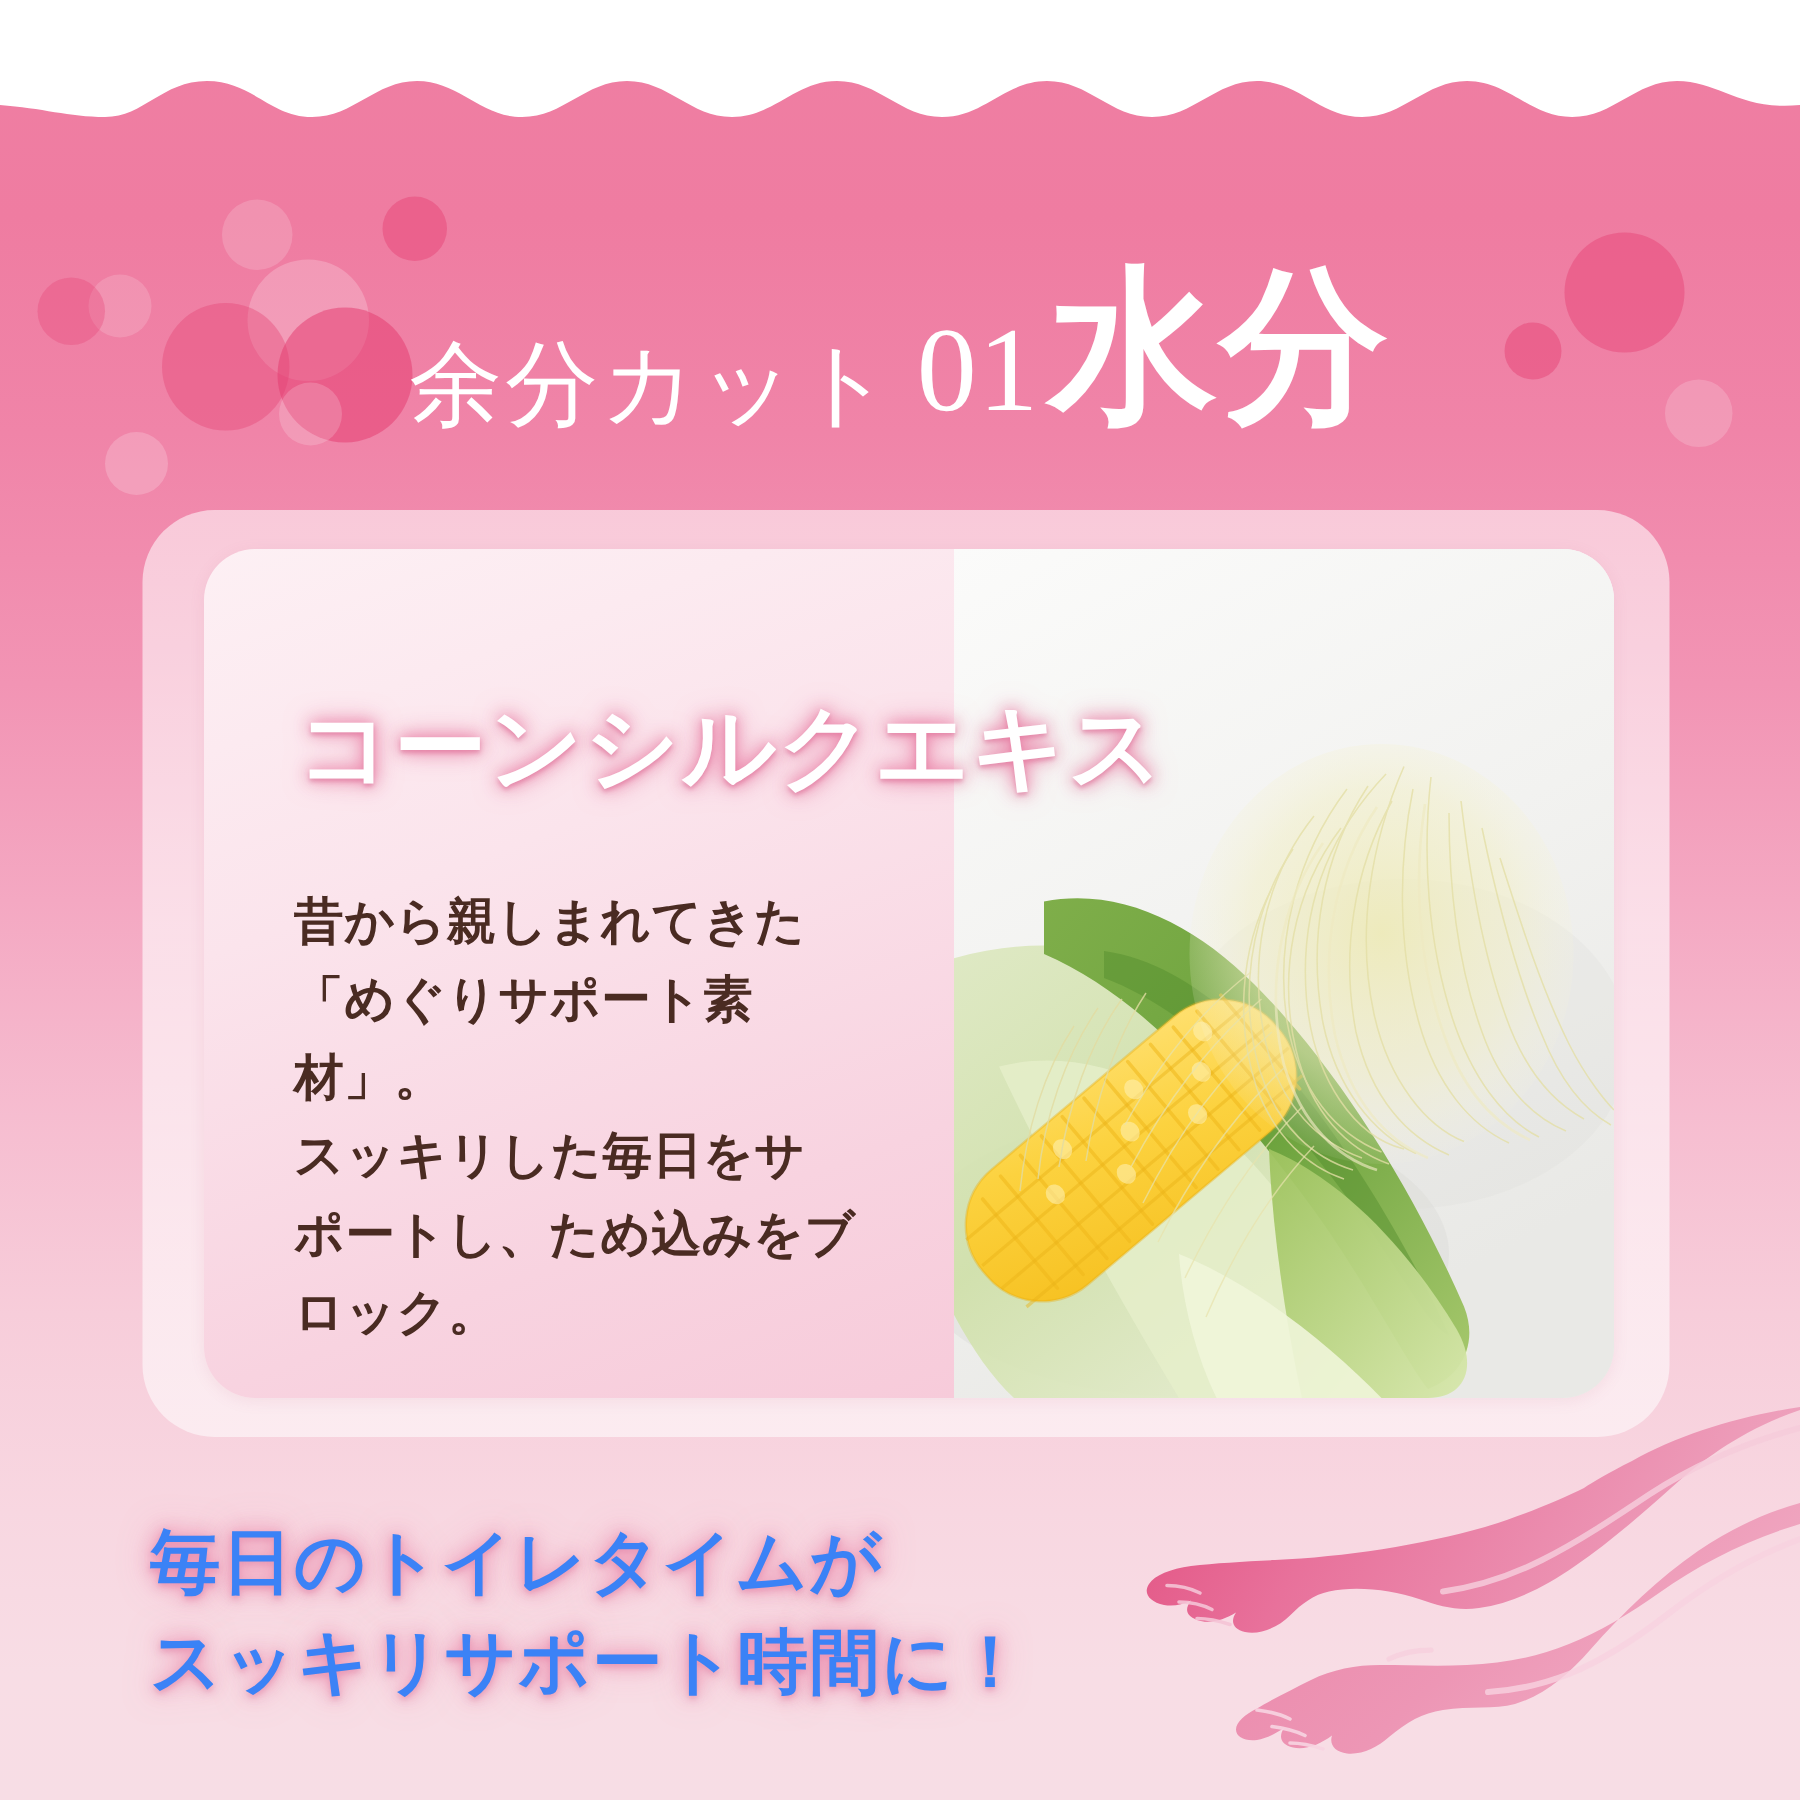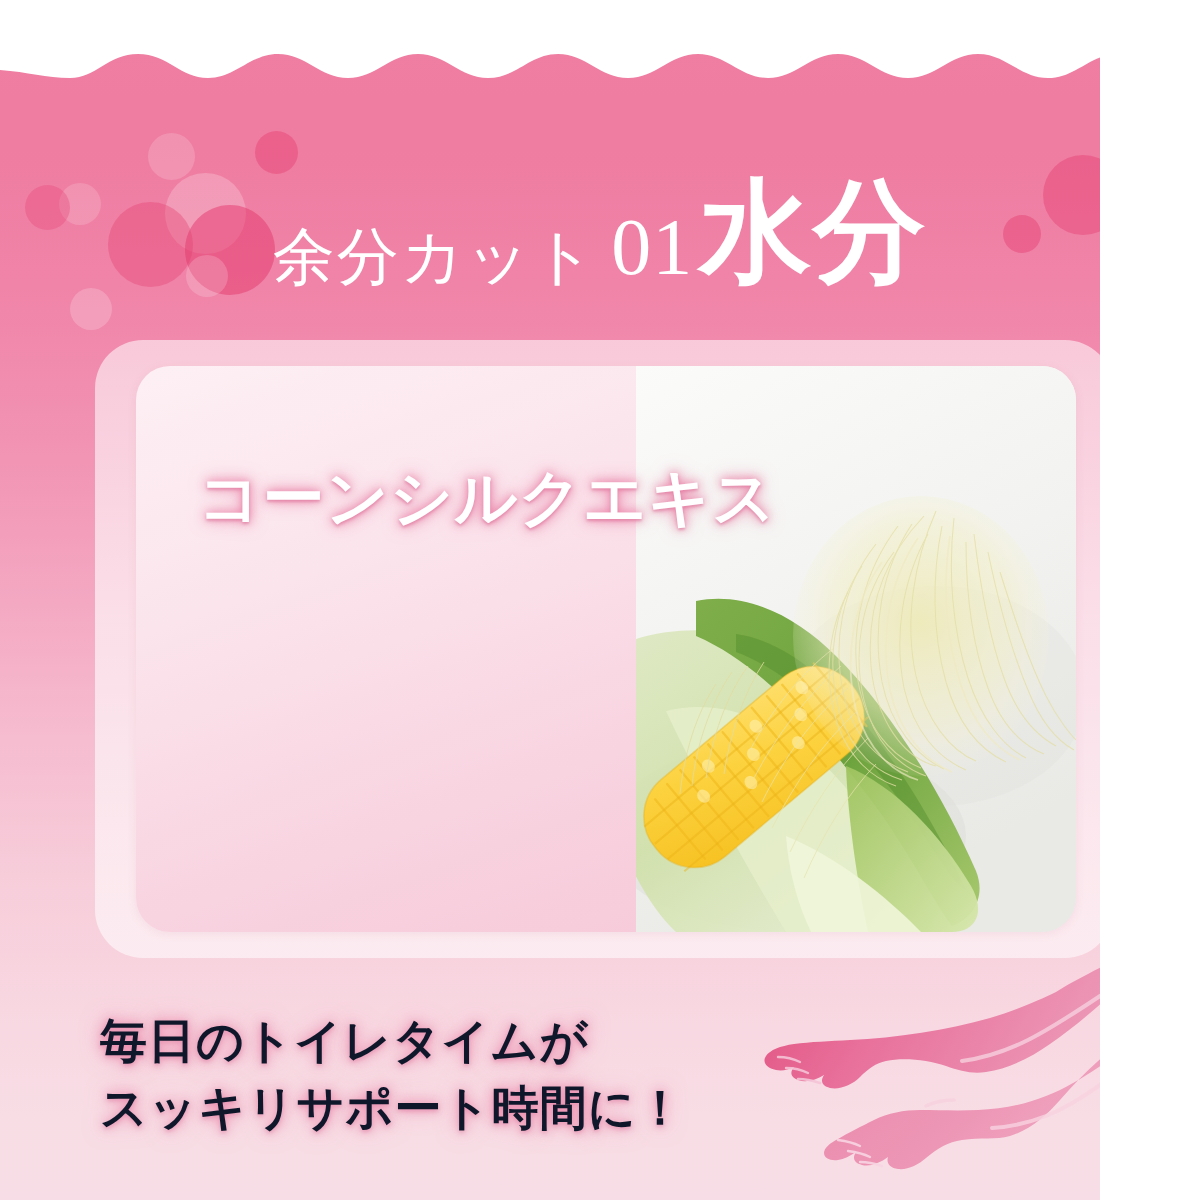--- a/index.html
+++ b/index.html
@@ -5,21 +5,21 @@
   html,body{margin:0;padding:0;}
   body{
     width:1200px;height:1200px;
     font-family:"Liberation Sans","DejaVu Sans",sans-serif;
     overflow:hidden;
     background:#ffffff;
   }
 
   #stage{
     position:relative;
-    width:1100px;height:1200px;
+    width:1200px;height:1200px;
     overflow:hidden;
     background:#ffffff;
   }
 
   
   .bg-gradient{
     position:absolute;
     left:0;top:0;width:1200px;height:1200px;
     background:linear-gradient(180deg,
        #ef7fa3 0%,
@@ -152,21 +152,21 @@
   .legs svg{display:block;}
 
   
   .caption{
     position:absolute;
     left:100px;top:1008px;
     font-size:47px;
     font-weight:700;
     line-height:1.42;
     letter-spacing:1px;
-    color:#0f172a;
+    color:#3b82f6;
     white-space:pre-line;
     text-shadow:
        0 0 12px rgba(236,140,174,.95),
        0 0 22px rgba(236,140,174,.70),
        0 2px 4px rgba(214,110,150,.50);
     user-select:none;
   }
 </style>
 </head>
 <body>
@@ -355,20 +355,25 @@
             <path d="M80,318 C 60,348 48,388 44,428"></path>
           </g>
 
           <rect x="0" y="0" width="440" height="566" fill="url(#bgp)" opacity="0"></rect>
         </g>
       </svg>
     </div>
   </div>
 
   <div class="card-title">コーンシルクエキス</div>
+  <div class="card-body">昔から親しまれてきた
+「めぐりサポート素材」。
+スッキリした毎日をサ
+ポートし、ため込みをブ
+ロック。</div>
 
   <div class="legs">
     <svg viewBox="0 0 510 270" xmlns="http://www.w3.org/2000/svg" aria-hidden="true">
       <defs>
         <linearGradient id="legA" x1="0" y1="0.4" x2="1" y2="0.6">
           <stop offset="0%" stop-color="#e35685"></stop>
           <stop offset="28%" stop-color="#e8719b"></stop>
           <stop offset="62%" stop-color="#eb8cae"></stop>
           <stop offset="100%" stop-color="#efa9c2"></stop>
         </linearGradient>

